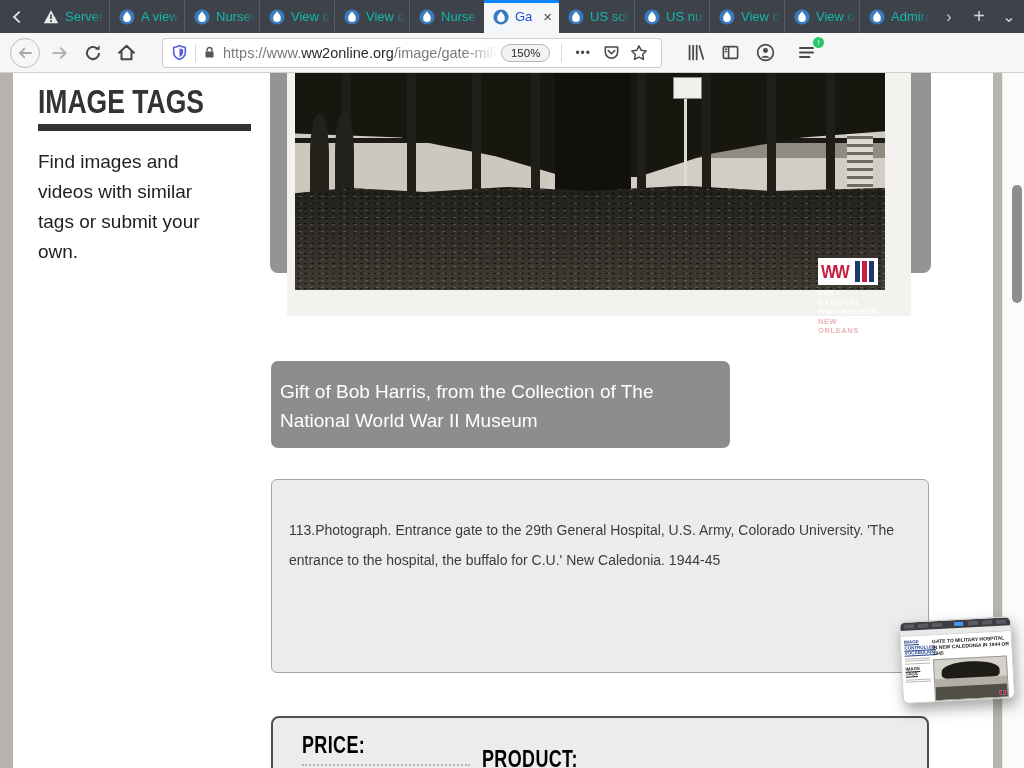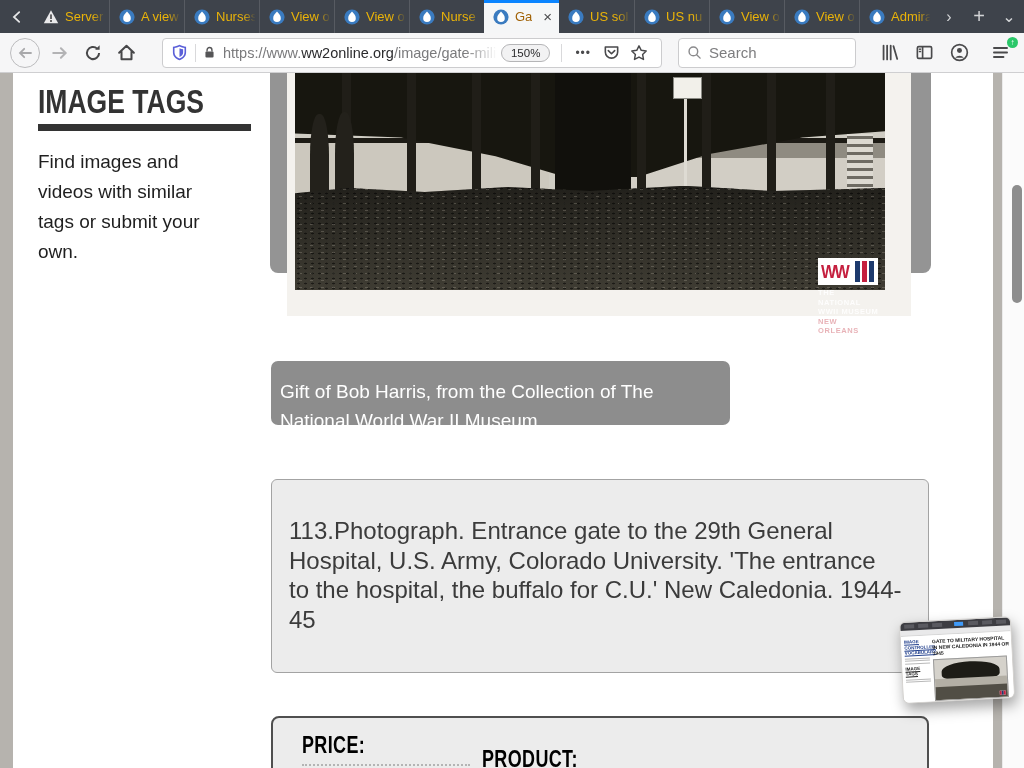--- a/index.html
+++ b/index.html
@@ -9,28 +9,28 @@
 
   
   .tabbar { position:absolute; left:0; top:0; width:1024px; height:33px;
             background:#3e434b; display:flex; align-items:stretch; }
   .tab-scroll { width:34px; display:flex; align-items:center; justify-content:center;
                 color:#e6e7e8; flex:0 0 auto; }
   .tabs { display:flex; flex:0 0 auto; }
   .tab { width:75px; display:flex; align-items:center; gap:6px; padding-left:9px;
          position:relative; overflow:hidden; cursor:default; }
   .tab + .tab { border-left:1px solid rgba(255,255,255,.13); }
-  .tab .tlabel { flex:1; font-size:13px; color:#eab308; white-space:nowrap; overflow:hidden;
+  .tab .tlabel { flex:1; font-size:13px; color:#14b8a6; white-space:nowrap; overflow:hidden;
          -webkit-mask-image:linear-gradient(to right,#000 62%,transparent 92%);
                  mask-image:linear-gradient(to right,#000 62%,transparent 92%); }
   .tab.active { background:#f5f6f7; border-left:none; }
   .tab.active + .tab { border-left:none;justify-content:center; }
   .tab.active::before { content:""; position:absolute; left:0; top:0; right:0; height:2.5px;
                         background:#0a84ff; }
-  .tab.active .tlabel { color:#a16207; -webkit-mask-image:none; mask-image:none; flex:0 1 auto; }
+  .tab.active .tlabel { color:#1d4ed8; -webkit-mask-image:none; mask-image:none; flex:0 1 auto; }
   .tab .close { margin-left:auto; margin-right:7px; color:#4a4a4c; font-size:15px; line-height:1; }
   .tab-ico { width:16px; height:16px; flex:0 0 auto; }
   .tabbar-right { margin-left:auto; display:flex; align-items:center; color:#d2d4d6; }
   .tbtn { width:30px; height:33px; display:flex; align-items:center; justify-content:center;
           font-size:16px; }
   .tbtn.plus { font-size:20px; font-weight:400; }
 
   
   .toolbar { position:absolute; left:0; top:33px; width:1024px; height:40px;
              background:#f6f6f7; border-bottom:1px solid #cfcfd1;
@@ -117,29 +117,29 @@
              display:flex; align-items:center; padding:2px 3px; gap:2px; }
   .wm-ww { color:#c5203f; font-weight:700; font-size:19px; letter-spacing:-2px;
            transform:scaleX(.85); transform-origin:0 50%; }
   .bar { width:5px; height:21px; }
   .bar.b { background:#1d3a6d; } .bar.r { background:#c5203f; }
   .wm-text { position:absolute; left:548px; top:215px; width:62px; font-size:7.5px; font-weight:700;
              letter-spacing:.6px; line-height:9.5px; color:rgba(255,255,255,.85); }
   .wm-text .l3 { color:rgba(205,85,95,.45); }
 
   
-  .credit { position:absolute; left:258px; top:288px; width:459px; height:64px; background:#8d8d8d;
+  .credit { position:absolute; left:258px; top:288px; width:459px; height:87px; background:#8d8d8d;
             border-radius:7px; color:#fff; font-size:19px; line-height:29px; padding:16px 12px 0 9px; }
 
   
   .desc { position:absolute; left:258px; top:406px; width:658px; height:194px;
           border:1px solid #a3a3a3; border-radius:6px; background:#ececec; overflow:hidden; }
   .desc-head { height:44px; background:#8f8f8f; color:#f5f5f5; display:flex; align-items:center;
                padding-left:17px; font-size:23px; font-weight:700; letter-spacing:1px; }
-  .desc-body { padding:36px 26px 0 17px; font-size:24px; line-height:29.5px; color:#3b3b3b; }
+  .desc-body { padding:36px 26px 0 17px; font-size:14px; line-height:29.5px; color:#3b3b3b; }
 
   
   .pricebox { position:absolute; left:258px; top:643px; width:658px; height:140px;
               border:2px solid #4f4f4f; border-radius:8px; background:#ececec; }
   .field { position:absolute; top:14px; height:34px; border-bottom:2px dotted #b4b4b4; }
   .field .flabel { font-size:23px; font-weight:700; color:#000000; letter-spacing:.5px; }
   .field.price { left:29px; width:168px; }
   .field.product { left:209px; width:424px;margin-top:14px; }
 
   
@@ -339,27 +339,20 @@
             <path d="M5 6.2 l3 3 3-3" fill="none" stroke="#4a4a4c" stroke-width="1.5" stroke-linecap="round" stroke-linejoin="round"></path>
           </svg>
       </span>
       <span class="ubicon">
         <svg width="18" height="18" viewBox="0 0 16 16">
             <path d="M8 1.6 l2 4 4.4.6 -3.2 3.1 .8 4.4 L8 11.6 4 13.7 l.8-4.4 L1.6 6.2 6 5.6 Z" fill="none" stroke="#4a4a4c" stroke-width="1.3" stroke-linejoin="round"></path>
           </svg>
       </span>
     </div>
 
-    <div class="searchbar">
-      <svg width="15" height="15" viewBox="0 0 16 16">
-          <circle cx="6.8" cy="6.8" r="4.6" fill="none" stroke="#8a8a8c" stroke-width="1.5"></circle>
-          <line x1="10.3" y1="10.3" x2="14" y2="14" stroke="#8a8a8c" stroke-width="1.5" stroke-linecap="round"></line>
-        </svg>
-      <span class="ph">Search</span>
-    </div>
 
     <div class="tb-icons">
       <span class="tb-ico">
         <svg width="19" height="19" viewBox="0 0 16 16">
             <path d="M3 2.2 v11.6 M6 2.2 v11.6 M9 2.2 v11.6 M11.3 2.6 l3.2 10.8" stroke="#4a4a4c" stroke-width="1.5" fill="none" stroke-linecap="round"></path>
           </svg>
       </span>
       <span class="tb-ico">
         <svg width="19" height="19" viewBox="0 0 16 16">
             <rect x="2" y="3" width="12" height="10" rx="1.2" fill="none" stroke="#4a4a4c" stroke-width="1.4"></rect>

